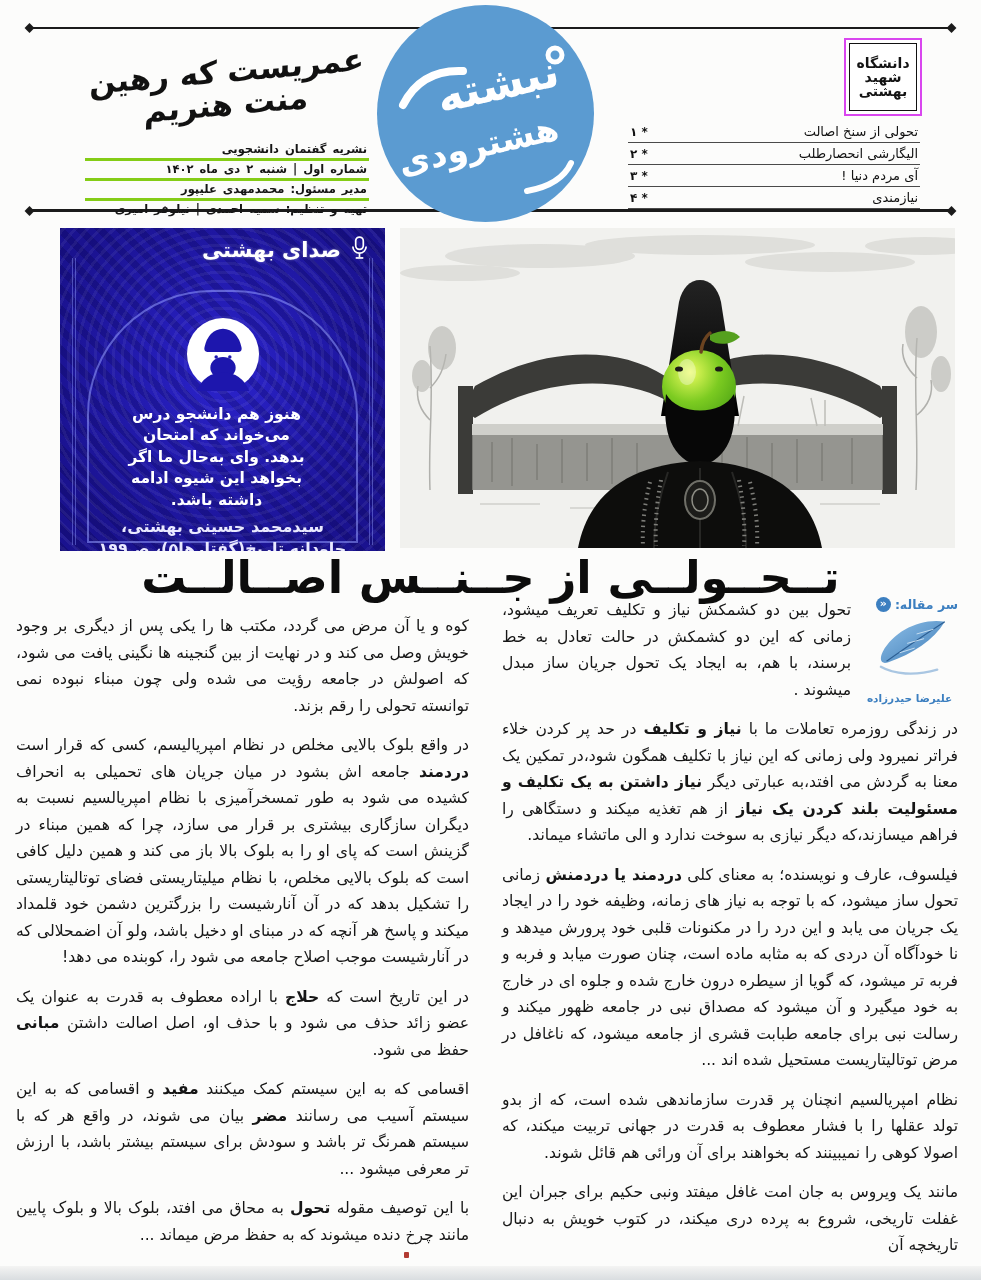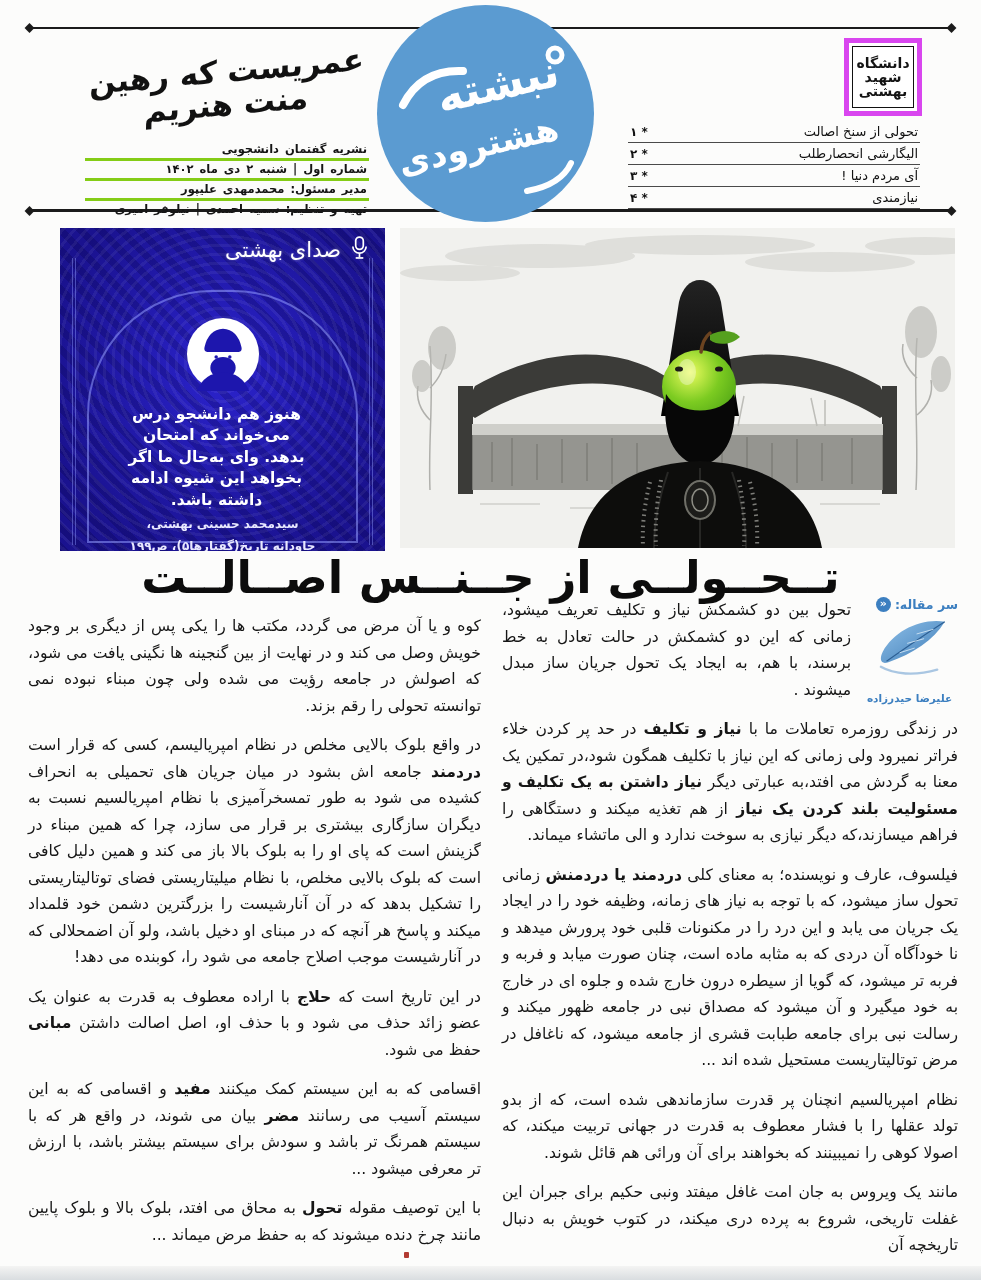--- a/index.html
+++ b/index.html
@@ -28,21 +28,21 @@
   .info { position:absolute; left:85px; top:141px; width:284px; z-index:2;
           direction:rtl; font-size:11.5px; font-weight:bold; color:#151515; }
   .info-row { padding:1px 2px 2px; border-bottom:3px solid #84cc16; word-spacing:2px; white-space:nowrap; }
   .info-row.last { border-bottom:none; }
 
   
   .stamp { position:absolute; left:377px; top:5px; width:217px; height:217px; z-index:3; }
 
   
   .sbu { position:absolute; left:844px; top:38px; width:78px; height:78px; z-index:2;
-         border:5px solid #d946ef; background:#fff; padding:3px; }
+         border:2px solid #d946ef; background:#fff; padding:3px; }
   .sbu-in { width:100%; height:100%; border:1.5px solid #111;
             display:flex; flex-direction:column; align-items:center; justify-content:center;
             font-weight:bold; font-size:14px; line-height:1.02; }
 
   
   .toc { position:absolute; left:628px; top:121px; width:292px; z-index:2;
          direction:rtl; font-size:13px; color:#111; }
   .toc-row { display:flex; justify-content:space-between; align-items:flex-end;
              border-bottom:1.5px solid #4a4a4a; padding:2px 2px 3px; height:22px; }
   .toc-n { font-size:12px; font-weight:bold; white-space:nowrap; }
@@ -54,44 +54,44 @@
       repeating-radial-gradient(circle at 50% 42%, rgba(255,255,255,.055) 0 3px, rgba(255,255,255,0) 3px 9px),
       repeating-linear-gradient(45deg, rgba(5,0,60,.22) 0 7px, rgba(0,0,0,0) 7px 14px),
       radial-gradient(ellipse at 50% 45%, #2b23cd 0%, #1a128f 78%);
   }
   .qc-cols { position:absolute; top:30px; bottom:6px; left:12px; right:12px;
              border-left:4px double rgba(140,150,255,.45); border-right:4px double rgba(140,150,255,.45); }
   .qc-frame { position:absolute; left:27px; right:27px; top:62px; bottom:8px;
               border:2px solid rgba(145,155,255,.55); border-radius:125px 125px 0 0; }
   .qc-head { position:absolute; top:7px; left:16px; right:16px; z-index:2;
              display:flex; direction:rtl; align-items:center; gap:9px; }
-  .qc-brand { color:#fff; font-weight:normal; font-size:21px; letter-spacing:0; 
+  .qc-brand { color:#fff; font-weight:bold; font-size:21px; letter-spacing:0; 
               text-shadow:0 0 3px rgba(255,255,255,.35); }
   .qc-portrait { position:absolute; top:89px; left:50%; transform:translateX(-50%);
                  width:74px; height:74px; z-index:2; }
   .qc-quote { position:absolute; top:176px; left:20px; right:32px; z-index:2;
               color:#fff; font-weight:bold; font-size:15.5px; line-height:1.38;
               direction:rtl; text-align:center; white-space:pre-line; }
   .qc-attr { position:absolute; left:20px; right:20px; z-index:2; color:#e9e9ff;
-             direction:rtl; text-align:center; font-size:12px; font-weight:bold; }
+             direction:rtl; text-align:center; font-size:16px; font-weight:bold; }
   .qc-attr1 { top:289px; } .qc-attr2 { top:311px; }
 
   
   .artwork { position:absolute; left:400px; top:228px; width:555px; height:320px; background:#f1f1ee; }
 
   
   .headline { position:absolute; left:40px; right:40px; top:551px; z-index:2;
               direction:rtl; text-align:center; font-size:45px; font-weight:bold; color:#0c0c0c; }
 
   
   .col { position:absolute; direction:rtl; text-align:justify; font-size:15.6px; line-height:1.7; color:#161616; }
   .col p { margin:0 0 13px; }
   .col p:last-child { margin-bottom:0; }
   .col-right { left:502px; width:456px; top:597px; }
-  .col-left  { left:28px;  width:453px; top:613px; }
+  .col-left  { left:16px;  width:453px; top:613px; }
   .bd { font-weight:bold; }
 
   .lead-fig { float:right; width:97px; margin:-3px 0 4px 10px; text-align:center; }
   .kicker { display:flex; direction:rtl; align-items:center; gap:4px; justify-content:flex-start;
             color:#3c7fc0; font-size:12.5px; font-weight:bold; margin-bottom:3px; }
   .kicker-icon { flex:0 0 auto; width:15px; height:15px; border-radius:50%; background:#3c7fc0;
                  color:#fff; font-size:11px; line-height:14px; text-align:center; font-weight:bold; }
   .author { color:#3c7fc0; font-size:10.5px; font-weight:bold; margin-top:1px; white-space:nowrap; }
 
   .red-mark { position:absolute; left:404px; top:1252px; width:5px; height:6px;

